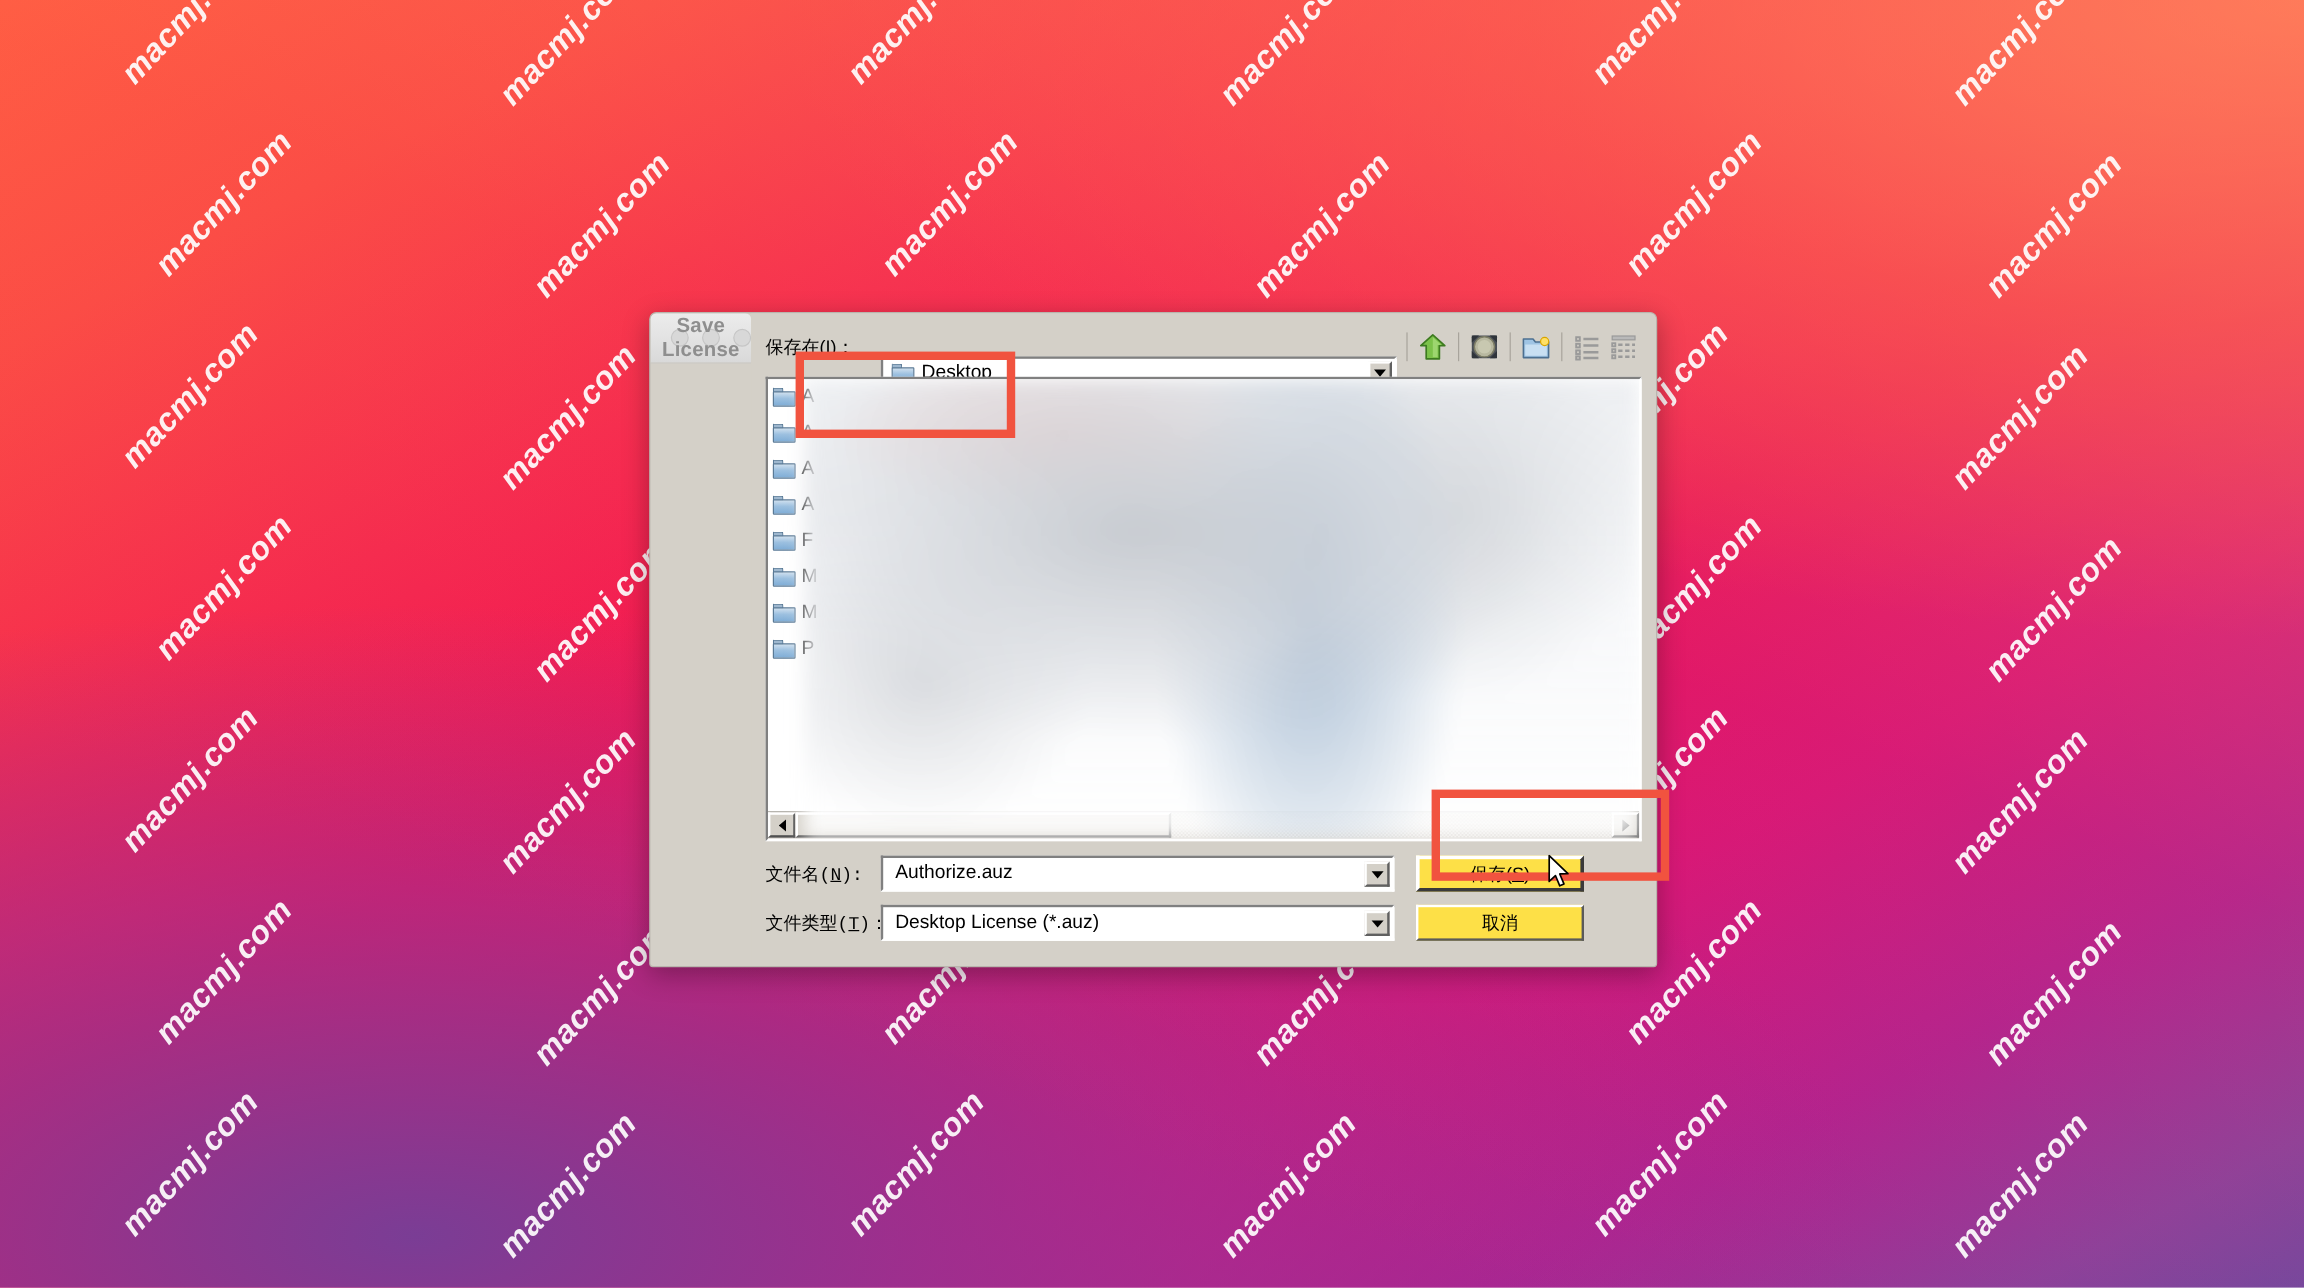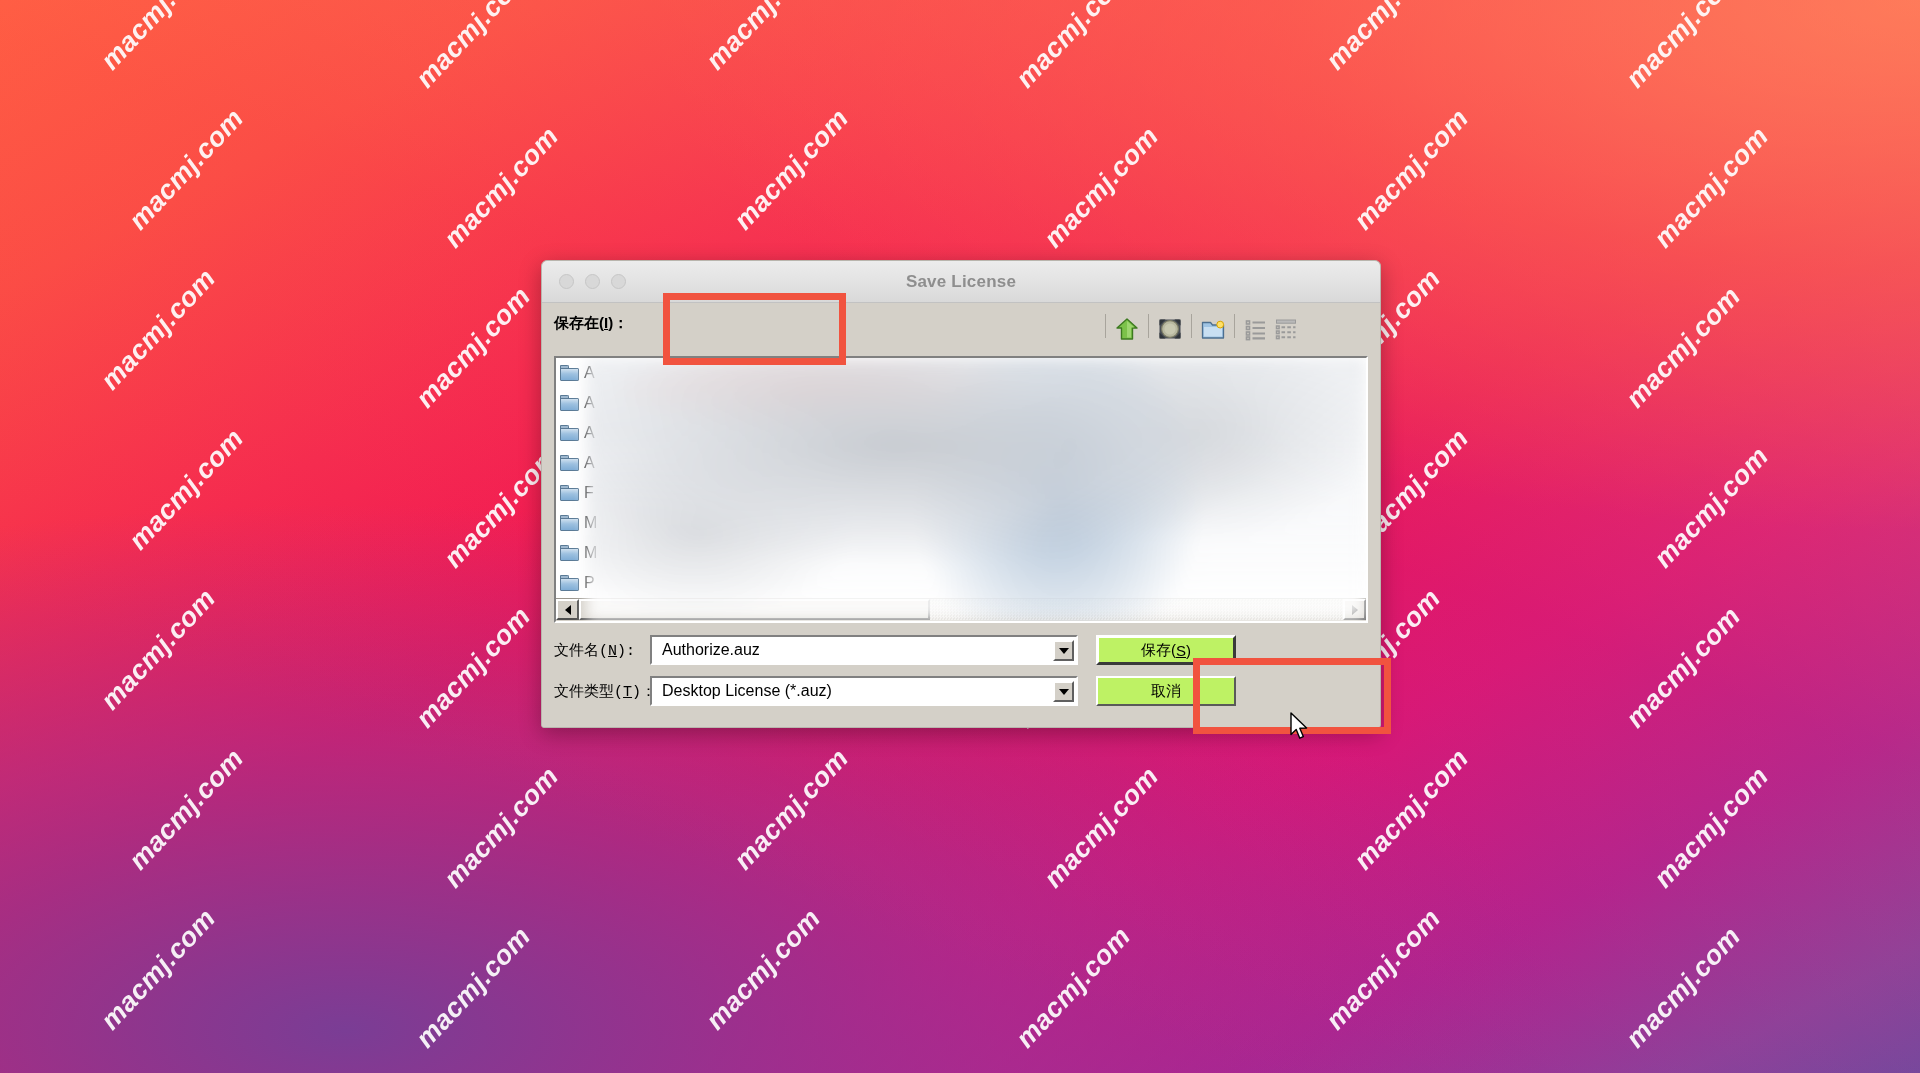--- a/index.html
+++ b/index.html
@@ -54,26 +54,26 @@
     transform: rotate(-47deg);
     transform-origin: 0 0;
     white-space: nowrap;
     text-shadow: 0 0 1px rgba(0,0,0,0.05);
   }
 
   
   #dialog {
     position: absolute;
     left: 541px; top: 260px;
-    width: 840px; height: 468px;
+    width: 840px; height: 546px;
     background: #d4d0c8;
     box-shadow: 0 6px 22px rgba(0,0,0,0.30);
     border: 1px solid #b9b5ad;
     border-radius: 6px 6px 3px 3px;
-    display: flex; flex-direction: column;
+    display: flex; flex-direction: row;
     overflow: hidden;
   }
 
   
   #titlebar {
     height: 42px;
     background: linear-gradient(to bottom, #ececec 0%, #e2e2e2 55%, #d9d9d9 100%);
     border-bottom: 1px solid #c2c2c2;
     position: relative;
     display: flex; align-items: center;
@@ -94,21 +94,21 @@
 
   
   #dialog-body {
     flex: 1;
     background: #d4d0c8;
     padding: 11px 12px 10px 12px;
     display: flex; flex-direction: column;
   }
 
   
-  #lookin-row { display: flex; align-items: flex-start; height: 34px; flex: 0 0 34px; font-weight: bold; }
+  #lookin-row { display: flex; align-items: center; height: 34px; flex: 0 0 34px; }
   #lookin-label {
     font-size: 15px; color: #000; width: 96px;
     white-space: nowrap;
   }
   .ul { text-decoration: underline; }
 
   #lookin-combo {
     position: relative;
     flex: 1 1 auto;
     height: 28px;
@@ -245,21 +245,21 @@
     border-color: #808080 #ffffff #ffffff #808080;
     display: flex; align-items: center;
     padding-left: 10px;
   }
   .form-combo .val { font-size: 16px; color: #000; white-space: nowrap; }
   .form-combo .combo-arrow-btn { right: 2px; top: 3px; width: 21px; height: 21px; }
 
   .btn-col { margin-left: 18px; display: flex; flex-direction: column; }
   .dlg-btn {
     width: 140px; height: 30px;
-    background: #bef264;
+    background: #fde047;
     border: 2px solid;
     border-color: #ffffff #5a5a5a #5a5a5a #ffffff;
     font-size: 15px; color: #000;
     display: flex; align-items: center; justify-content: center;
     font-family: "Liberation Sans", sans-serif;
     cursor: default;
   }
   #save-btn { border-width: 3px; border-color: #ffffff #3a3a3a #3a3a3a #ffffff; }
 
   

